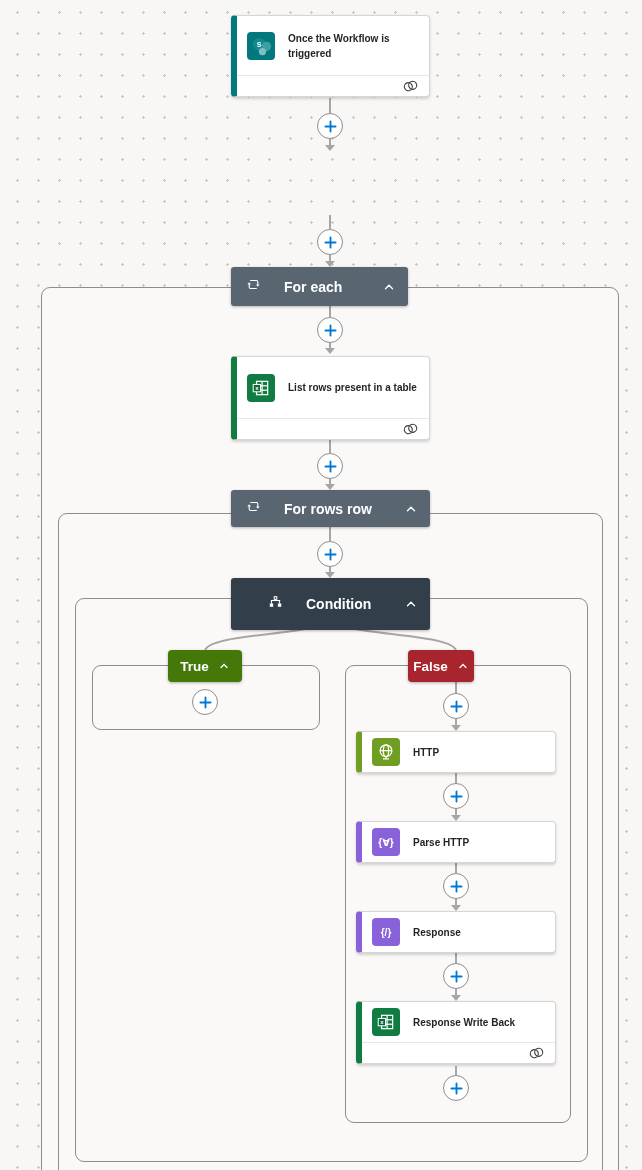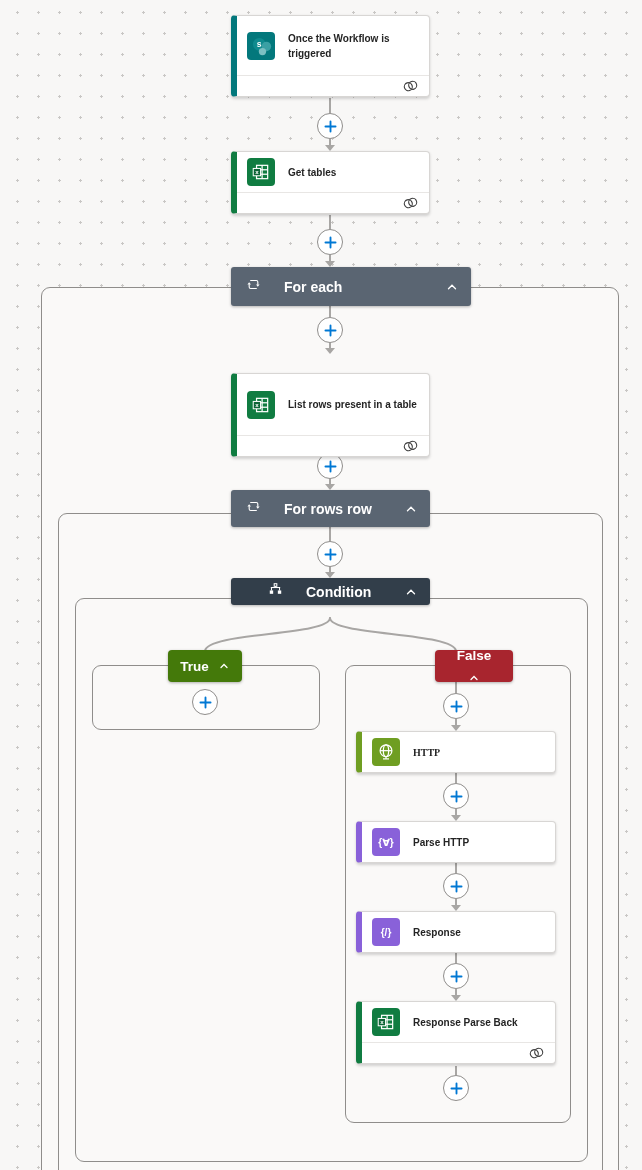--- a/index.html
+++ b/index.html
@@ -216,21 +216,21 @@
       <svg viewBox="0 0 16 16" width="15" height="15">
         <path d="M8 2.6 V13.4 M2.6 8 H13.4" stroke="#0078d4" stroke-width="2" stroke-linecap="round"></path>
       </svg>
     </div>
   <div class="plus" style="left:443px; top:1075px;">
       <svg viewBox="0 0 16 16" width="15" height="15">
         <path d="M8 2.6 V13.4 M2.6 8 H13.4" stroke="#0078d4" stroke-width="2" stroke-linecap="round"></path>
       </svg>
     </div>
 
-  <div class="scope-header" style="left: 231px; top: 267px; width: 240px; --accent: #5a6572;">
+  <div class="scope-header" style="left: 231px; top: 267px; width: 177px; --accent: #5a6572;">
     <span><svg viewBox="0 0 16 16" width="15" height="15">
           <path d="M4.5 3.7 H11 a1.6 1.6 0 0 1 1.6 1.6 V8.2" fill="none" stroke="#fff" stroke-width="1.2"></path>
           <path d="M11.5 12.3 H5 a1.6 1.6 0 0 1 -1.6 -1.6 V7.8" fill="none" stroke="#fff" stroke-width="1.2"></path>
           <path d="M10.7 8 h3.8 l-1.9 2.3 z" fill="#fff"></path>
           <path d="M1.5 8 h3.8 l-1.9 -2.3 z" fill="#fff"></path>
         </svg></span>
     <span class="scope-label">For each</span>
     <span class="chev">
         <svg viewBox="0 0 16 16" width="14" height="14">
           <path d="M4 10 L8 6 L12 10" stroke="#fff" stroke-width="1.5" fill="none" stroke-linecap="round"></path>
@@ -246,21 +246,21 @@
           <path d="M1.5 8 h3.8 l-1.9 -2.3 z" fill="#fff"></path>
         </svg></span>
     <span class="scope-label">For rows row</span>
     <span class="chev">
         <svg viewBox="0 0 16 16" width="14" height="14">
           <path d="M4 10 L8 6 L12 10" stroke="#fff" stroke-width="1.5" fill="none" stroke-linecap="round"></path>
         </svg>
       </span>
   </div>
 
-  <div class="scope-header" style="left: 231px; top: 578px; width: 199px; height: 27px; padding-left: 37px; --accent: #323e4a;">
+  <div class="scope-header" style="left: 231px; top: 578px; width: 199px; height: 52px; padding-left: 37px; --accent: #323e4a;">
     <span><svg viewBox="0 0 16 16" width="15" height="15">
           <g fill="none" stroke="#fff" stroke-width="1.1">
             <rect x="6.6" y="1.8" width="2.8" height="2.8"></rect>
             <line x1="8" y1="4.6" x2="8" y2="5.9"></line>
             <line x1="3" y1="5.9" x2="13" y2="5.9"></line>
             <line x1="3.7" y1="5.9" x2="3.7" y2="9"></line>
             <line x1="12.3" y1="5.9" x2="12.3" y2="9"></line>
           </g>
           <rect x="1.9" y="9" width="3.6" height="3.6" fill="#fff"></rect>
           <rect x="10.5" y="9" width="3.6" height="3.6" fill="#fff"></rect>
@@ -274,21 +274,21 @@
   </div>
 
   <div class="badge" style="left: 168px; top: 650px; width: 74px; --accent: #44790a;">
     <span>True</span>
     <span class="chev">
         <svg viewBox="0 0 16 16" width="12" height="12">
           <path d="M4 10 L8 6 L12 10" stroke="#fff" stroke-width="1.7" fill="none" stroke-linecap="round"></path>
         </svg>
       </span>
   </div>
-  <div class="badge" style="left: 435px; top: 650px; width: 78px; flex-direction: column; --accent: #a8252e;">
+  <div class="badge" style="left: 408px; top: 650px; width: 66px; --accent: #a8252e;">
     <span>False</span>
     <span class="chev">
         <svg viewBox="0 0 16 16" width="12" height="12">
           <path d="M4 10 L8 6 L12 10" stroke="#fff" stroke-width="1.7" fill="none" stroke-linecap="round"></path>
         </svg>
       </span>
   </div>
 
   <div class="card" style="left: 231px; top: 15px; width: 199px; --accent: #03787c;">
     <div class="card-main" style="min-height:59px;">
@@ -305,126 +305,101 @@
     <div class="card-footer">
       <span class="link-icon">
           <svg width="17" height="14" viewBox="0 0 17 14">
             <circle cx="6.2" cy="7" r="4" fill="none" stroke="#424242" stroke-width="1.15"></circle>
             <circle cx="10.8" cy="7" r="4" fill="none" stroke="#424242" stroke-width="1.15"></circle>
           </svg>
         </span>
     </div>
   </div>
 
-  <div class="card" style="left: 231px; top: 151px; width: 199px; --accent: #107c41;">
-    <div class="card-main" style="min-height:38px;">
+
+  <div class="card" style="left: 231px; top: 356px; width: 199px; --accent: #107c41;">
+    <div class="card-main" style="min-height:61px;">
       <span class="tile">
           <svg viewBox="0 0 18 18" width="20" height="20">
             <g fill="none" stroke="#fff" stroke-width="1.1">
               <rect x="5" y="3" width="10" height="12"></rect>
               <line x1="5" y1="7" x2="15" y2="7"></line>
               <line x1="5" y1="11" x2="15" y2="11"></line>
               <line x1="10" y1="3" x2="10" y2="15"></line>
             </g>
             <rect x="2" y="5.8" width="6.6" height="6.6" fill="#0e6537" stroke="#fff" stroke-width="0.9"></rect>
             <text x="5.3" y="11" font-size="5.6" font-weight="bold" fill="#fff" text-anchor="middle" font-family="Liberation Sans, sans-serif">x</text>
           </svg>
         </span>
-      <span class="card-title">Get tables</span>
+      <span class="card-title">List rows present in a table</span>
     </div>
     <div class="card-footer">
       <span class="link-icon">
           <svg width="17" height="14" viewBox="0 0 17 14">
             <circle cx="6.2" cy="7" r="4" fill="none" stroke="#424242" stroke-width="1.15"></circle>
             <circle cx="10.8" cy="7" r="4" fill="none" stroke="#424242" stroke-width="1.15"></circle>
           </svg>
         </span>
     </div>
   </div>
 
-  <div class="card" style="left: 231px; top: 373px; width: 199px; --accent: #107c41;">
-    <div class="card-main" style="min-height:61px;">
+  <div class="card" style="left: 356px; top: 731px; width: 200px; --accent: #6f9e22;">
+    <div class="card-main" style="min-height:38px;">
+      <span class="tile">
+          <svg viewBox="0 0 18 18" width="20" height="20">
+            <g fill="none" stroke="#fff" stroke-width="1.1">
+              <circle cx="9" cy="7.8" r="5.3"></circle>
+              <ellipse cx="9" cy="7.8" rx="2.4" ry="5.3"></ellipse>
+              <line x1="3.7" y1="7.8" x2="14.3" y2="7.8"></line>
+              <line x1="9" y1="13.1" x2="9" y2="15"></line>
+              <line x1="6.3" y1="15.2" x2="11.7" y2="15.2"></line>
+            </g>
+          </svg>
+        </span>
+      <span class="card-title">HTTP</span>
+    </div>
+  </div>
+
+  <div class="card" style="left: 356px; top: 821px; width: 200px; --accent: #8961d9;">
+    <div class="card-main" style="min-height:38px;">
+      <span class="tile">
+          <span>{∀}</span>
+        </span>
+      <span class="card-title">Parse HTTP</span>
+    </div>
+  </div>
+
+  <div class="card" style="left: 356px; top: 911px; width: 200px; --accent: #8961d9;">
+    <div class="card-main" style="min-height:38px;">
+      <span class="tile">
+          <span>{/}</span>
+        </span>
+      <span class="card-title">Response</span>
+    </div>
+  </div>
+
+  <div class="card" style="left: 356px; top: 1001px; width: 200px; --accent: #107c41;">
+    <div class="card-main" style="min-height:36px;">
       <span class="tile">
           <svg viewBox="0 0 18 18" width="20" height="20">
             <g fill="none" stroke="#fff" stroke-width="1.1">
               <rect x="5" y="3" width="10" height="12"></rect>
               <line x1="5" y1="7" x2="15" y2="7"></line>
               <line x1="5" y1="11" x2="15" y2="11"></line>
               <line x1="10" y1="3" x2="10" y2="15"></line>
             </g>
             <rect x="2" y="5.8" width="6.6" height="6.6" fill="#0e6537" stroke="#fff" stroke-width="0.9"></rect>
             <text x="5.3" y="11" font-size="5.6" font-weight="bold" fill="#fff" text-anchor="middle" font-family="Liberation Sans, sans-serif">x</text>
           </svg>
         </span>
-      <span class="card-title">List rows present in a table</span>
+      <span class="card-title">Response Write Back</span>
     </div>
     <div class="card-footer">
       <span class="link-icon">
           <svg width="17" height="14" viewBox="0 0 17 14">
             <circle cx="6.2" cy="7" r="4" fill="none" stroke="#424242" stroke-width="1.15"></circle>
             <circle cx="10.8" cy="7" r="4" fill="none" stroke="#424242" stroke-width="1.15"></circle>
           </svg>
         </span>
     </div>
   </div>
 
-  <div class="card" style="left: 356px; top: 731px; width: 200px; --accent: #6f9e22;">
-    <div class="card-main" style="min-height:38px;font-family:Liberation Serif, serif;">
-      <span class="tile">
-          <svg viewBox="0 0 18 18" width="20" height="20">
-            <g fill="none" stroke="#fff" stroke-width="1.1">
-              <circle cx="9" cy="7.8" r="5.3"></circle>
-              <ellipse cx="9" cy="7.8" rx="2.4" ry="5.3"></ellipse>
-              <line x1="3.7" y1="7.8" x2="14.3" y2="7.8"></line>
-              <line x1="9" y1="13.1" x2="9" y2="15"></line>
-              <line x1="6.3" y1="15.2" x2="11.7" y2="15.2"></line>
-            </g>
-          </svg>
-        </span>
-      <span class="card-title">HTTP</span>
-    </div>
-  </div>
-
-  <div class="card" style="left: 356px; top: 821px; width: 200px; --accent: #8961d9;">
-    <div class="card-main" style="min-height:38px;">
-      <span class="tile">
-          <span>{∀}</span>
-        </span>
-      <span class="card-title">Parse HTTP</span>
-    </div>
-  </div>
-
-  <div class="card" style="left: 356px; top: 911px; width: 200px; --accent: #8961d9;">
-    <div class="card-main" style="min-height:38px;">
-      <span class="tile">
-          <span>{/}</span>
-        </span>
-      <span class="card-title">Response</span>
-    </div>
-  </div>
-
-  <div class="card" style="left: 356px; top: 1001px; width: 200px; --accent: #107c41;">
-    <div class="card-main" style="min-height:36px;">
-      <span class="tile">
-          <svg viewBox="0 0 18 18" width="20" height="20">
-            <g fill="none" stroke="#fff" stroke-width="1.1">
-              <rect x="5" y="3" width="10" height="12"></rect>
-              <line x1="5" y1="7" x2="15" y2="7"></line>
-              <line x1="5" y1="11" x2="15" y2="11"></line>
-              <line x1="10" y1="3" x2="10" y2="15"></line>
-            </g>
-            <rect x="2" y="5.8" width="6.6" height="6.6" fill="#0e6537" stroke="#fff" stroke-width="0.9"></rect>
-            <text x="5.3" y="11" font-size="5.6" font-weight="bold" fill="#fff" text-anchor="middle" font-family="Liberation Sans, sans-serif">x</text>
-          </svg>
-        </span>
-      <span class="card-title">Response Parse Back</span>
-    </div>
-    <div class="card-footer">
-      <span class="link-icon">
-          <svg width="17" height="14" viewBox="0 0 17 14">
-            <circle cx="6.2" cy="7" r="4" fill="none" stroke="#424242" stroke-width="1.15"></circle>
-            <circle cx="10.8" cy="7" r="4" fill="none" stroke="#424242" stroke-width="1.15"></circle>
-          </svg>
-        </span>
-    </div>
-  </div>
-
 </div>
 
 </body></html>

